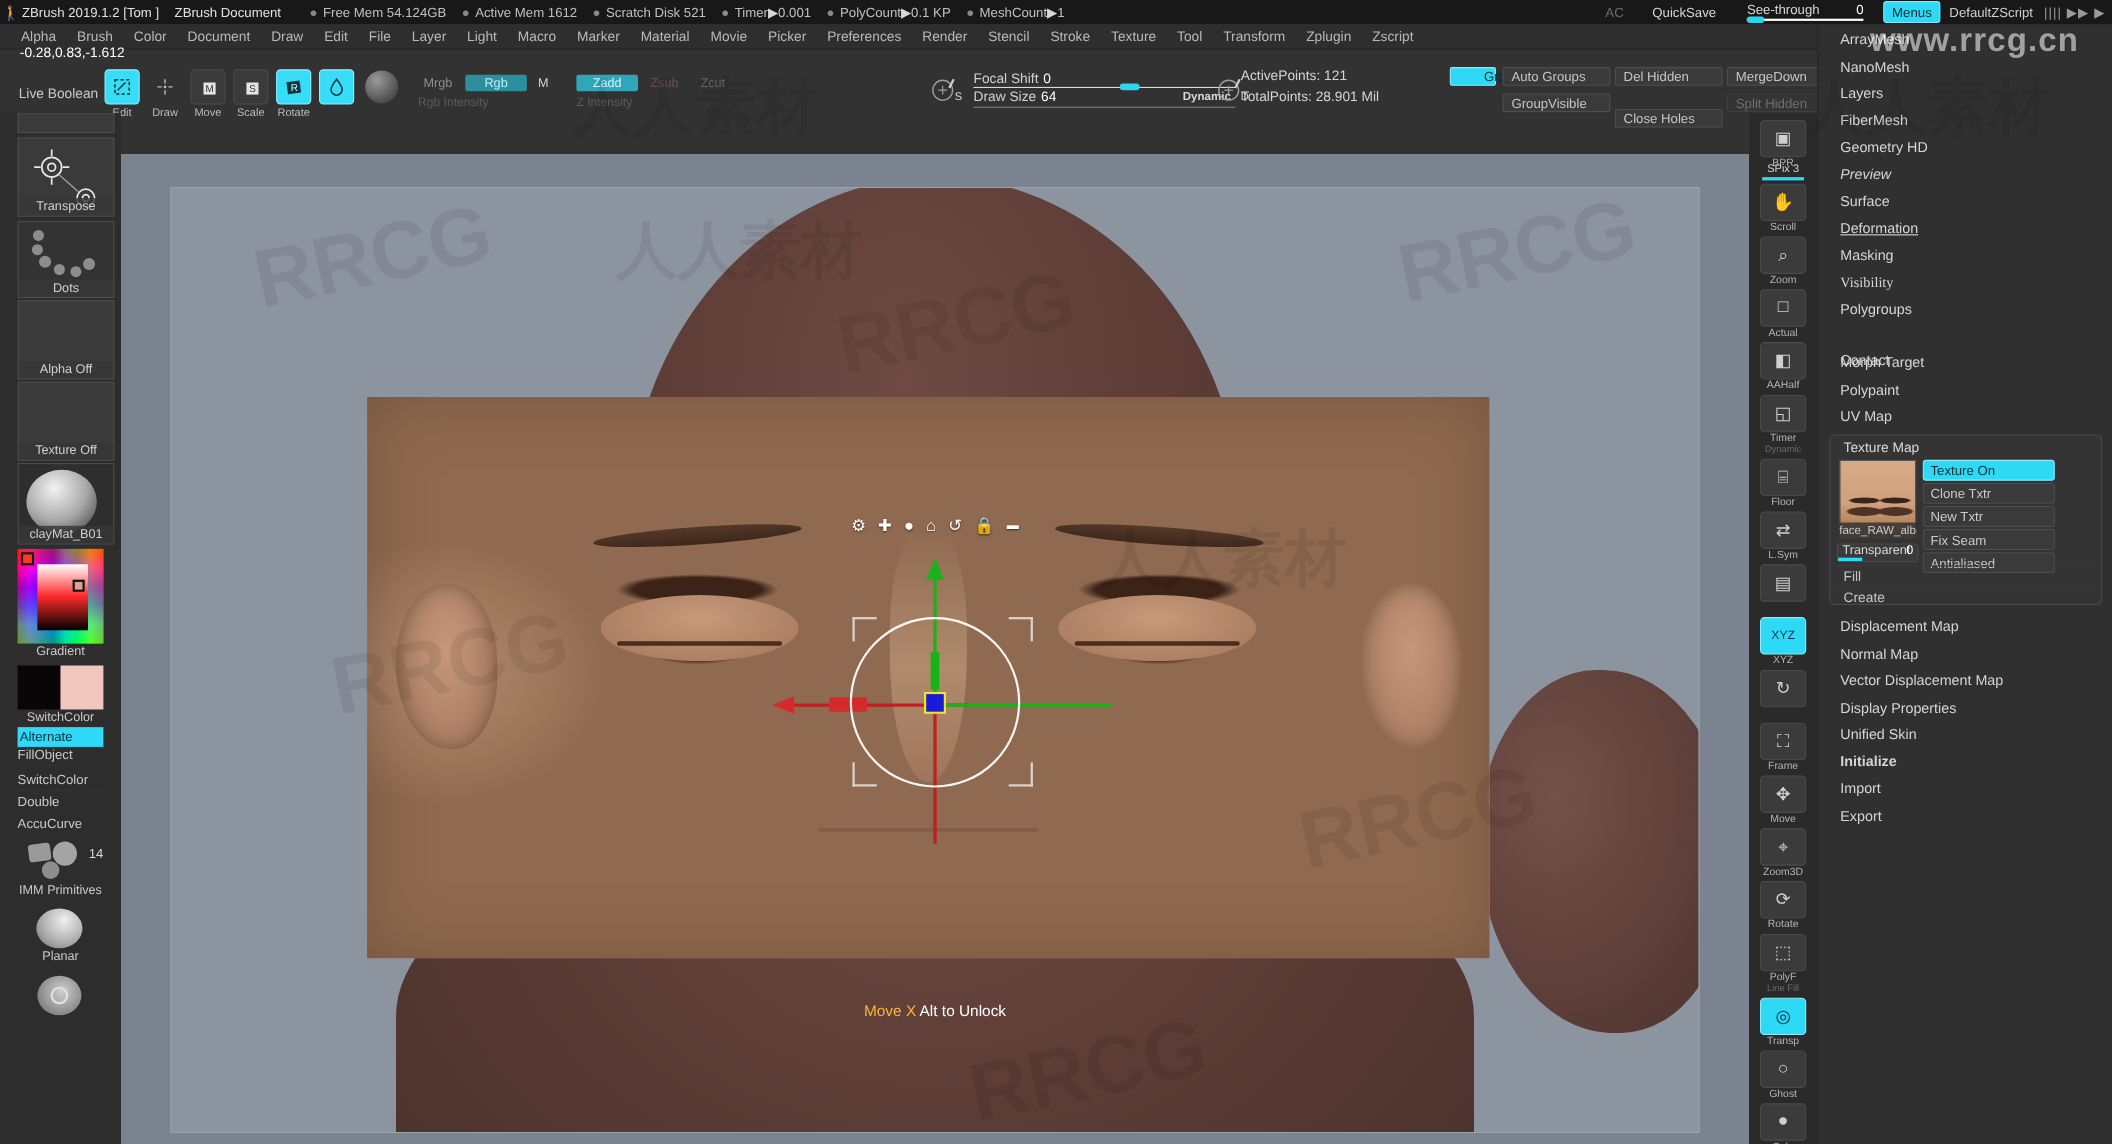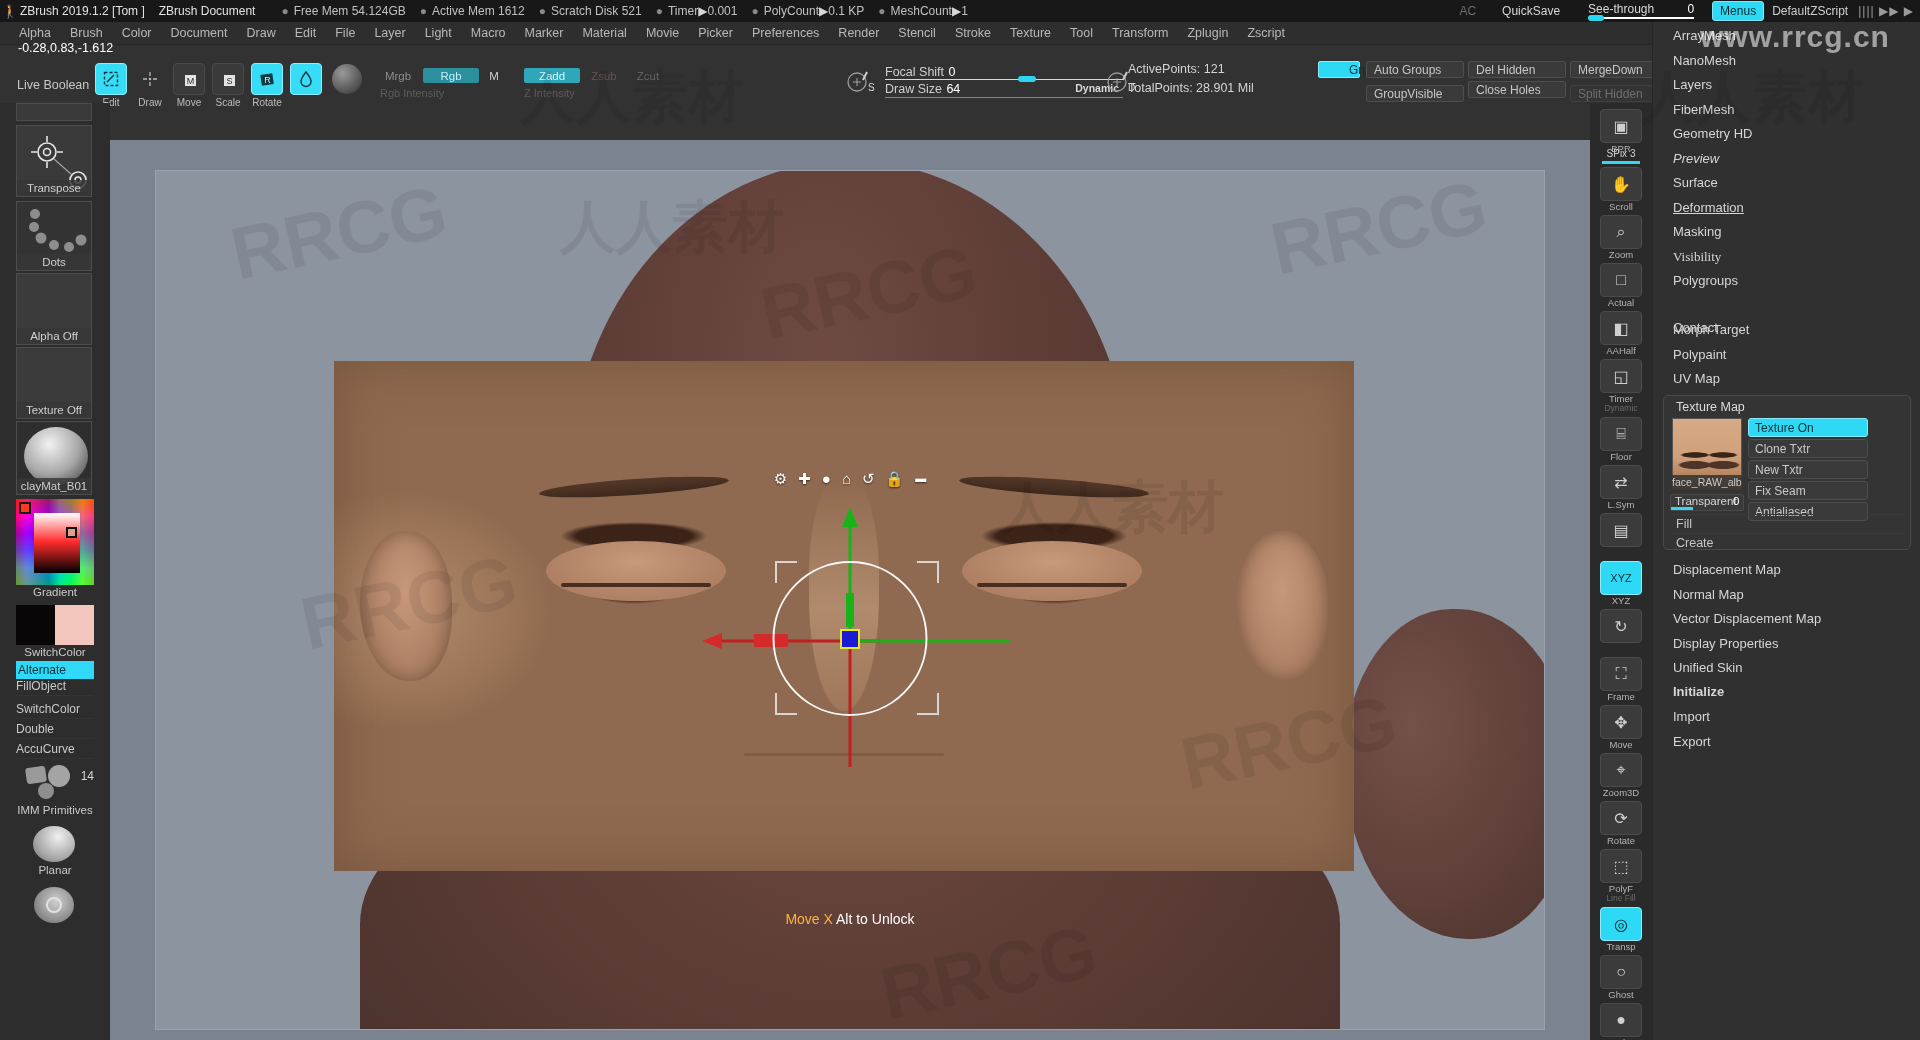--- a/index.html
+++ b/index.html
@@ -91,21 +91,21 @@
   }
   .gbtn.dim{color:#6f6f6f;border-color:#3f3f3f;background:#343434;}
   .gbtn.on{background:#2ed9f6;color:#083038;border-color:#8fe9fb;justify-content:center;padding-left:0;}
 
   
   .leftcol{
     position:absolute;left:0;top:103px;width:110px;height:937px;background:#2d2d2d;
   }
   .lp-item{position:absolute;left:16px;}
   .lp-thumb{
-    width:76px;background:#3a3a3a;border:1px solid #4d4d4d;position:relative;overflow:hidden;
+    width:88px;background:#3a3a3a;border:1px solid #4d4d4d;position:relative;overflow:hidden;
   }
   .lp-cap{
     position:absolute;left:0;bottom:0;width:100%;height:16px;background:rgba(55,55,55,.82);
     font-size:11.5px;color:#cfcfcf;text-align:center;line-height:16px;
   }
   .lp-cap-out{width:78px;text-align:center;font-size:11.5px;color:#c9c9c9;margin-top:1px;}
   .lp-row{
     position:absolute;left:16px;width:78px;height:19px;font-size:12px;color:#c9c9c9;
     line-height:19px;border-bottom:1px solid #343434;
   }
@@ -425,21 +425,21 @@
     </div>
 
     <div class="ptinfo" style="left:1128px;top:6px;">ActivePoints: 121</div>
     <div class="ptinfo" style="left:1128px;top:25px;">TotalPoints: 28.901 Mil</div>
 
     <div class="gbtn on" style="left:1318px;top:5px;width:27px;padding-left:40px;">Grp</div>
     <div class="gbtn" style="left:1366px;top:5px;width:98px;">Auto Groups</div>
     <div class="gbtn" style="left:1468px;top:5px;width:98px;">Del Hidden</div>
     <div class="gbtn" style="left:1570px;top:5px;width:98px;">MergeDown</div>
     <div class="gbtn" style="left:1366px;top:29px;width:98px;">GroupVisible</div>
-    <div class="gbtn" style="left:1468px;top:25px;width:98px;">Close Holes</div>
+    <div class="gbtn" style="left:1468px;top:43px;width:98px;">Close Holes</div>
     <div class="gbtn dim" style="left:1570px;top:29px;width:98px;">Split Hidden</div>
   </div>
 
   <div class="leftcol">
 
     <div class="lp-item" style="top:0px;">
       <div class="lp-thumb" style="height:18px;"></div>
     </div>
 
     <div class="lp-item" style="top:22px;">

